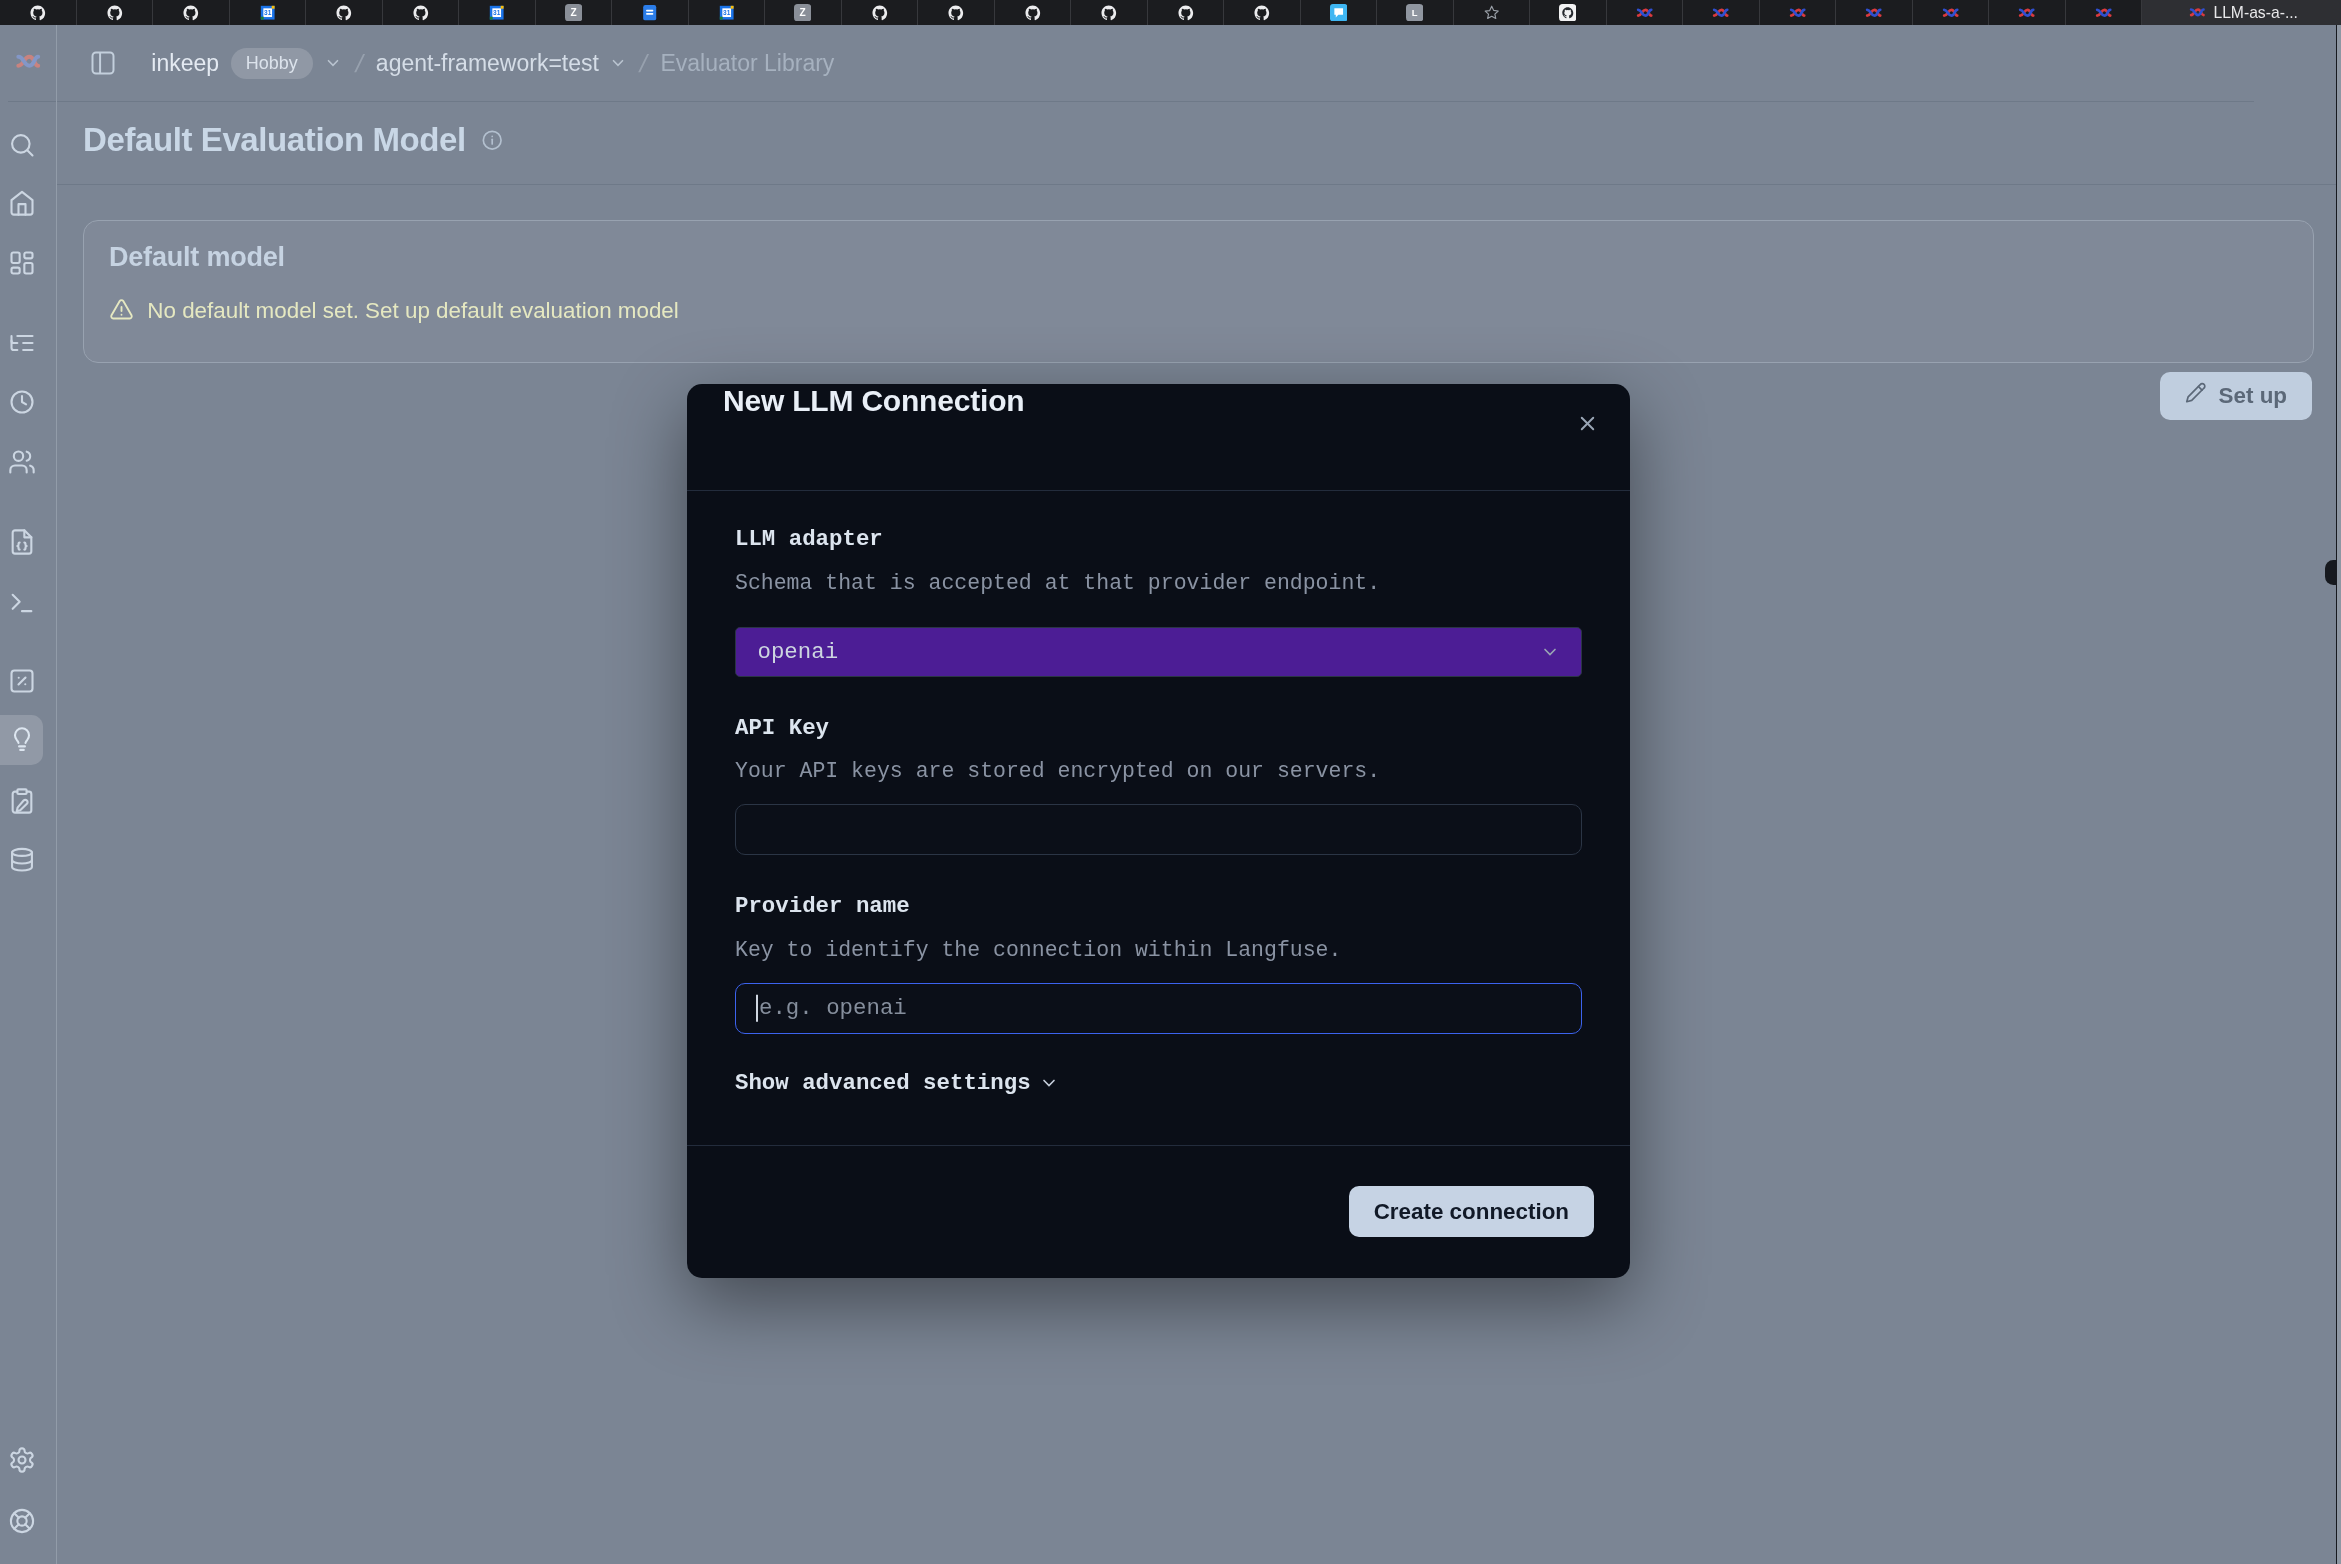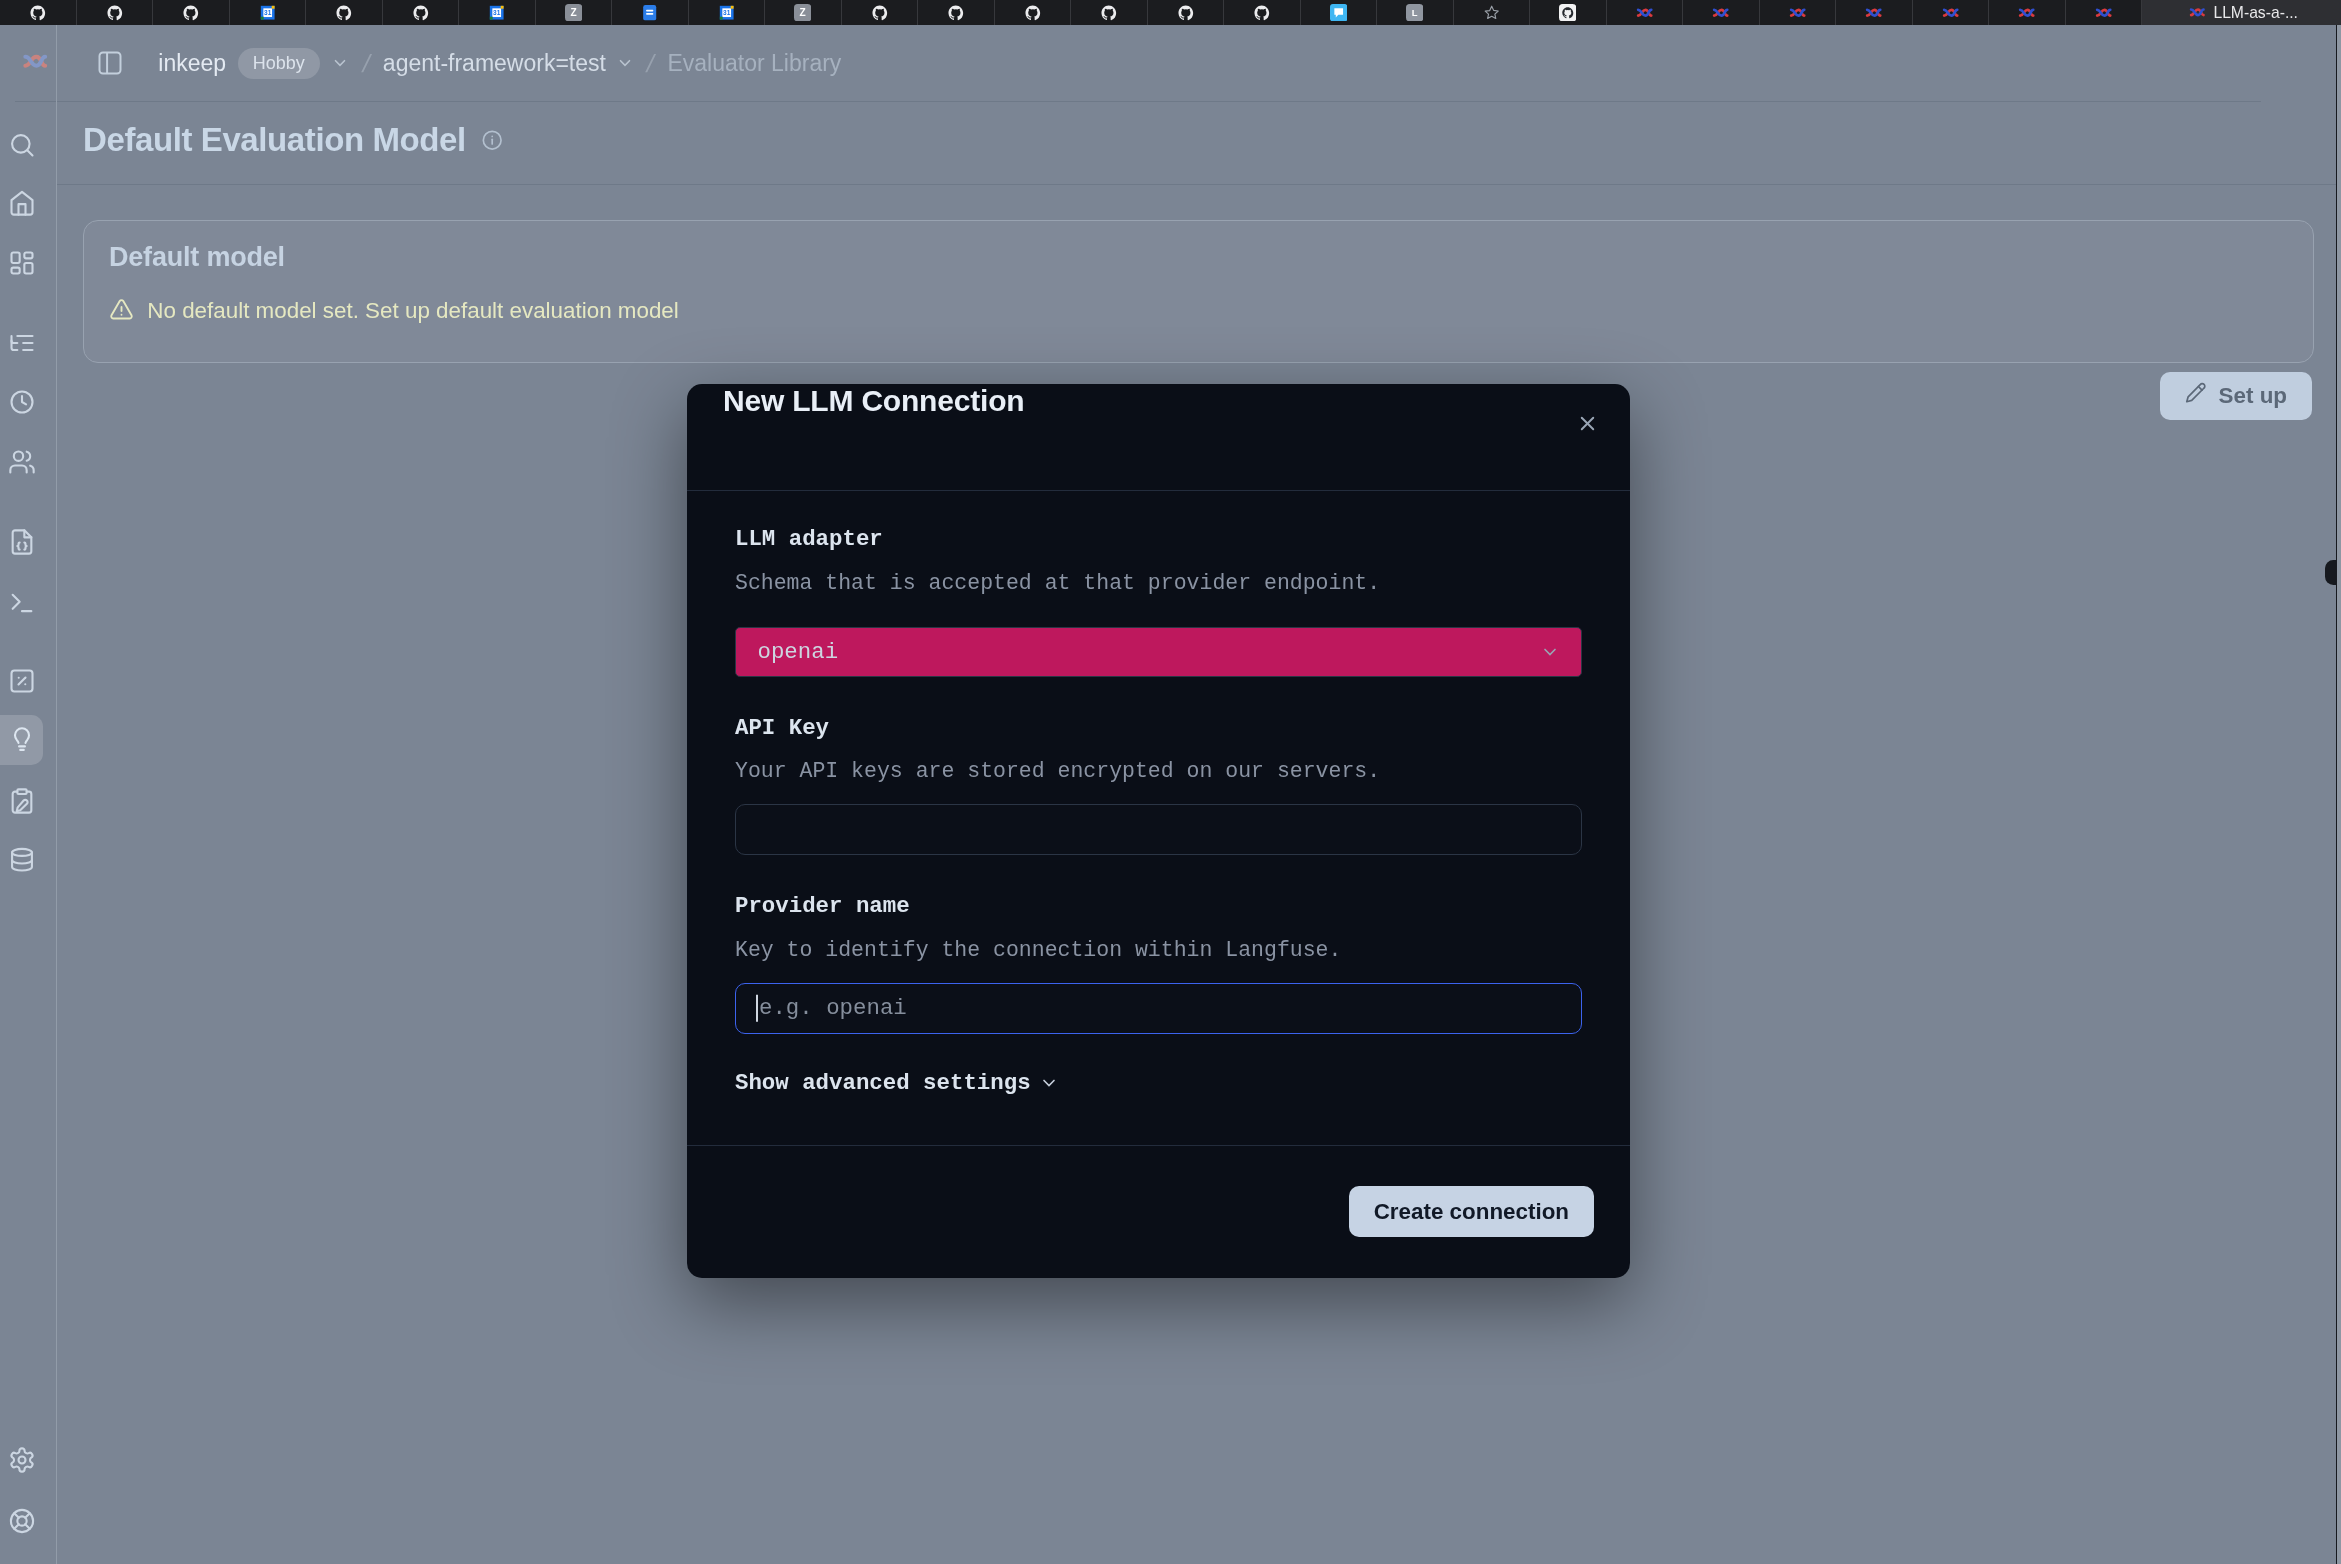--- a/index.html
+++ b/index.html
@@ -16,21 +16,21 @@
 
   
   #tabstrip{position:absolute;left:0;top:0;width:2342px;height:25px;background:#1b1c1f;display:flex;align-items:stretch;z-index:50;}
   .btab{flex:1 1 0;display:flex;align-items:center;justify-content:center;border-right:0.8px solid #37383c;min-width:0;}
   .btab svg{width:17.4px;height:17.4px;display:block;}
   #active-tab{flex:0 0 200px;background:#2e2f33;display:flex;align-items:center;gap:7.5px;padding:0 10px 0 13.3px;border-right:none;}
   #active-tab svg{width:16.6px;height:16.6px;flex:0 0 auto;}
   #active-tab .tab-label{color:#e8e8ea;font-size:15.7px;white-space:nowrap;overflow:hidden;}
 
   
-  #breadcrumb-bar{position:absolute;left:15px;top:25px;width:2246px;height:77px;border-bottom:0.8px solid #6e7988;}
+  #breadcrumb-bar{position:absolute;left:8px;top:25px;width:2246px;height:77px;border-bottom:0.8px solid #6e7988;}
   #brand-logo{position:absolute;left:6.6px;top:23px;width:26.5px;height:26.5px;}
   #breadcrumb{position:absolute;left:80px;top:0;height:76px;display:flex;align-items:center;gap:13.3px;}
   .bc-toggle{width:30px;height:30px;color:#c3cfdc;display:flex;align-items:center;justify-content:center;}
   .bc-toggle svg{width:28px;height:28px;}
   .bc-org{display:flex;align-items:center;gap:11.6px;margin-left:20px;}
   .bc-org-name{color:#e4eaf2;font-size:23px;}
   .bc-badge{background:rgba(255,255,255,0.16);color:#dce3ec;font-size:18px;padding:5px 15px;border-radius:18px;}
   .bc-chev{color:#b9c3cf;}
   .bc-chev svg{width:18px;height:18px;display:block;}
   .bc-slash{color:#97a1ae;font-size:25px;font-weight:300;transform:skewX(-12deg);}
@@ -64,21 +64,21 @@
   #modal{position:absolute;left:687px;top:384px;width:943px;height:894px;background:var(--modal-bg);border-radius:15px;box-shadow:0 25px 75px rgba(0,0,0,0.45);z-index:40;color:#dce4ee;}
   #modal-header{height:107px;display:flex;align-items:flex-start;padding:0 36px 23px;border-bottom:0.8px solid #232c3c;position:relative;}
   #modal-title{font-size:30px;font-weight:700;color:#e9eff7;letter-spacing:-0.2px;}
   #modal-close{position:absolute;right:31.5px;top:28px;color:#9aa6b6;}
   #modal-close svg{width:23px;height:23px;display:block;}
   #modal-body{padding:35px 48px 0;font-family:Liberation Mono, monospace;}
   .field-label{font-size:22.4px;font-weight:600;color:#dce4ee;line-height:26.5px;}
   .field-desc{font-size:21.5px;color:#8a93a3;margin-top:18px;line-height:25px;}
   .control{margin-top:20px;}
   .section{margin-top:38px;}
-  #adapter-select{height:50px;border:0.8px solid #2b3545;border-radius:5px;background:#be185d;display:flex;align-items:center;justify-content:space-between;padding:0 21.5px;margin-top:31px;}
+  #adapter-select{height:50px;border:0.8px solid #2b3545;border-radius:5px;background:#4c1d95;display:flex;align-items:center;justify-content:space-between;padding:0 21.5px;margin-top:31px;}
   #adapter-select .sel-value{font-size:22.4px;color:#cdd5e0;}
   #adapter-select svg{width:20px;height:20px;color:#9aa5b4;}
   .input-wrap{position:relative;}
   .text-input{width:100%;height:51px;border:0.8px solid #2b3545;border-radius:10px;background:#0b0f18;color:#cdd5e0;font-size:22.4px;padding:0 21.5px;font-family:inherit;outline:none;}
   #provider-input{border:1.7px solid var(--accent-blue);padding-left:23px;}
   .text-input::placeholder{color:#858e9c;}
   .caret{position:absolute;left:21px;top:50%;transform:translateY(-50%);width:1.7px;height:26.5px;background:#cfd6e0;}
   #advanced-toggle{margin-top:36px;display:flex;align-items:center;gap:8.3px;color:#dce4ee;font-size:22.4px;font-weight:700;}
   #advanced-toggle svg{width:20px;height:20px;color:#c6cedb;}
   #modal-footer{position:absolute;left:0;bottom:0;width:100%;height:133px;border-top:0.8px solid #232c3c;}

